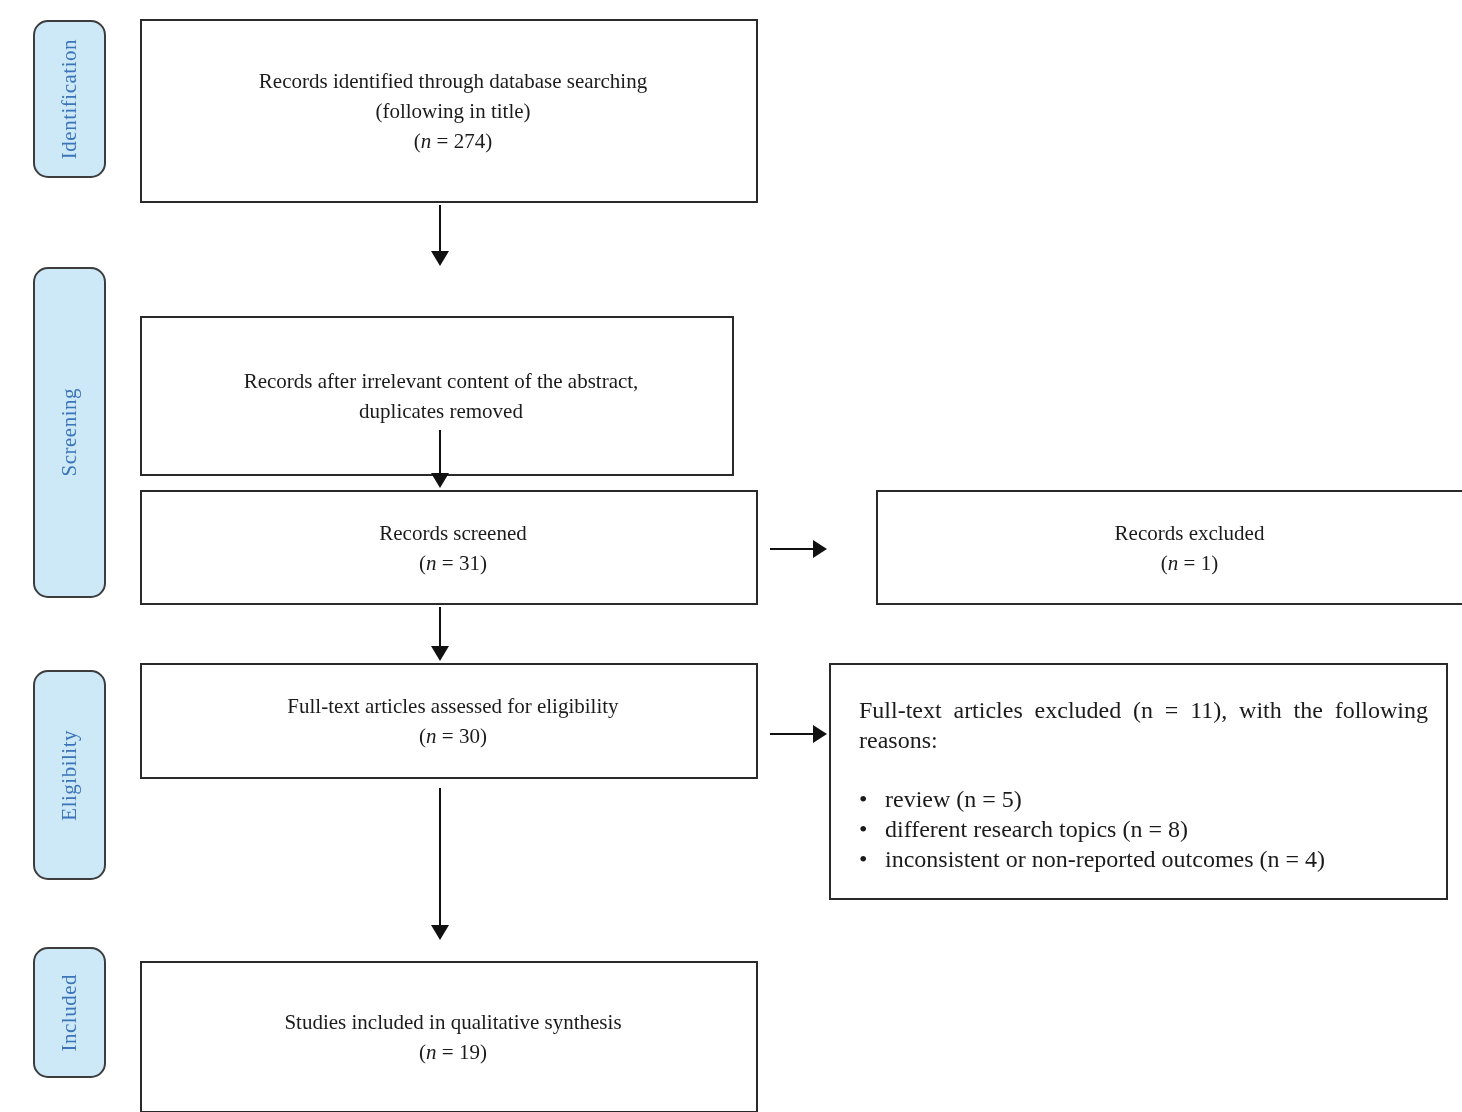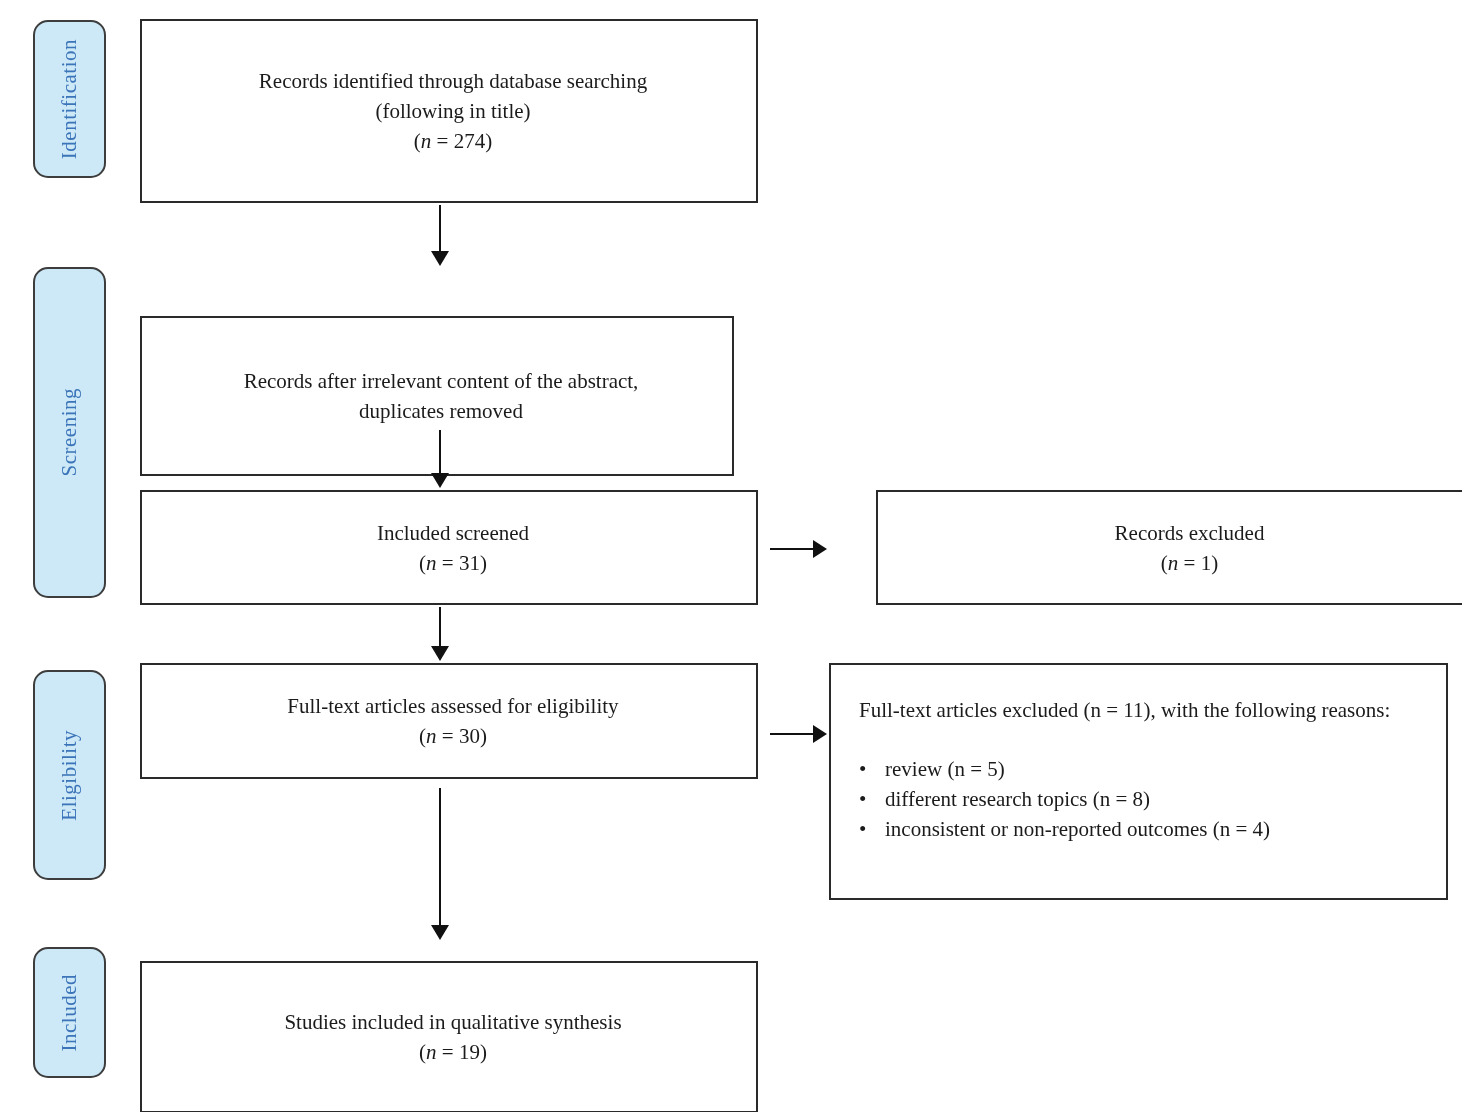--- a/index.html
+++ b/index.html
@@ -54,21 +54,21 @@
     line-height: 30px;
     color: var(--box-text, #1b1b1b);
   }
   
   .fbox.reasons {
     align-items: flex-start;
     justify-content: flex-start;
   }
   .reasons-inner {
     padding: 30px 18px 0 20px;
-    font-size: 21px;
+    font-size: 24px;
     line-height: 30px;
     color: var(--box-text, #1b1b1b);
   }
   .reasons-intro { text-align: justify; }
   .bullet-list { margin-top: 29px; }
   .bullet-item { display: flex; }
   .bullet-glyph { width: 26px; flex: 0 0 26px; }
   
   .varrow { position: absolute; width: 18px; }
   .varrow .shaft {
@@ -129,21 +129,21 @@
 
   <div class="fbox" style="left:140px;top:268px;width:594px;height:160px;margin-top:48px;">
     <div class="btext">
       <div>Records after irrelevant content of the abstract,</div>
       <div>duplicates removed</div>
     </div>
   </div>
 
   <div class="fbox" style="left:140px;top:490px;width:618px;height:115px;">
     <div class="btext">
-      <div>Included screened</div>
+      <div>Records screened</div>
       <div><span>(</span><i>n</i><span> = 31)</span></div>
     </div>
   </div>
 
   <div class="fbox" style="left:140px;top:663px;width:618px;height:116px;">
     <div class="btext">
       <div>Full-text articles assessed for eligibility</div>
       <div><span>(</span><i>n</i><span> = 30)</span></div>
     </div>
   </div>

